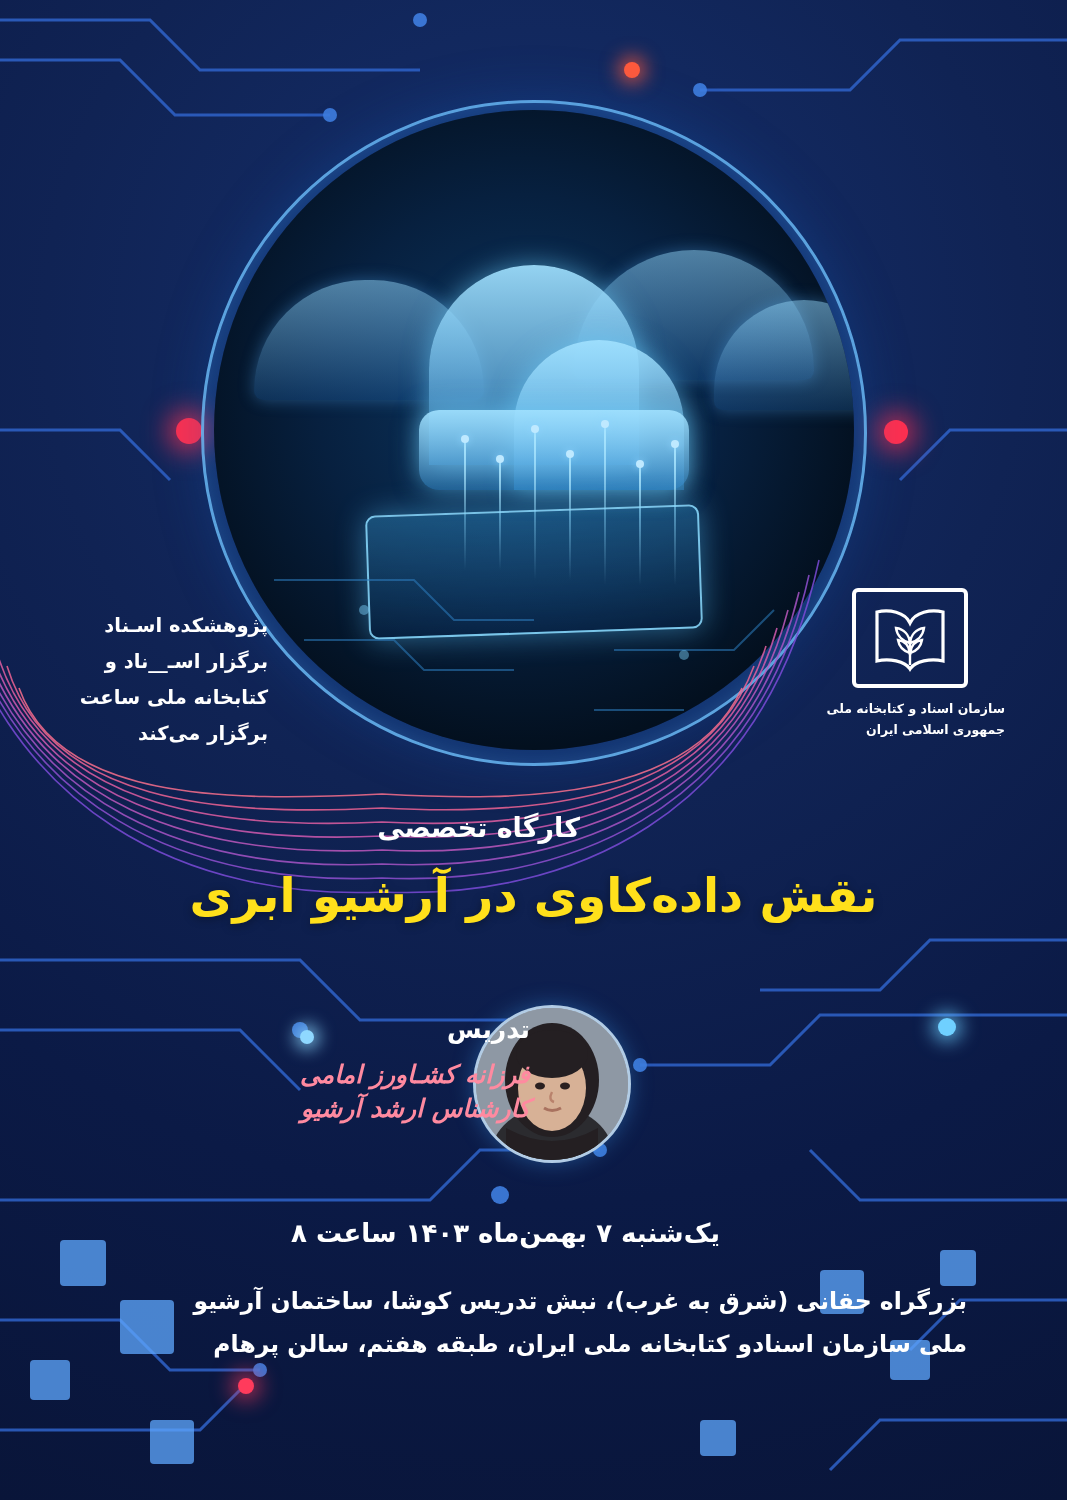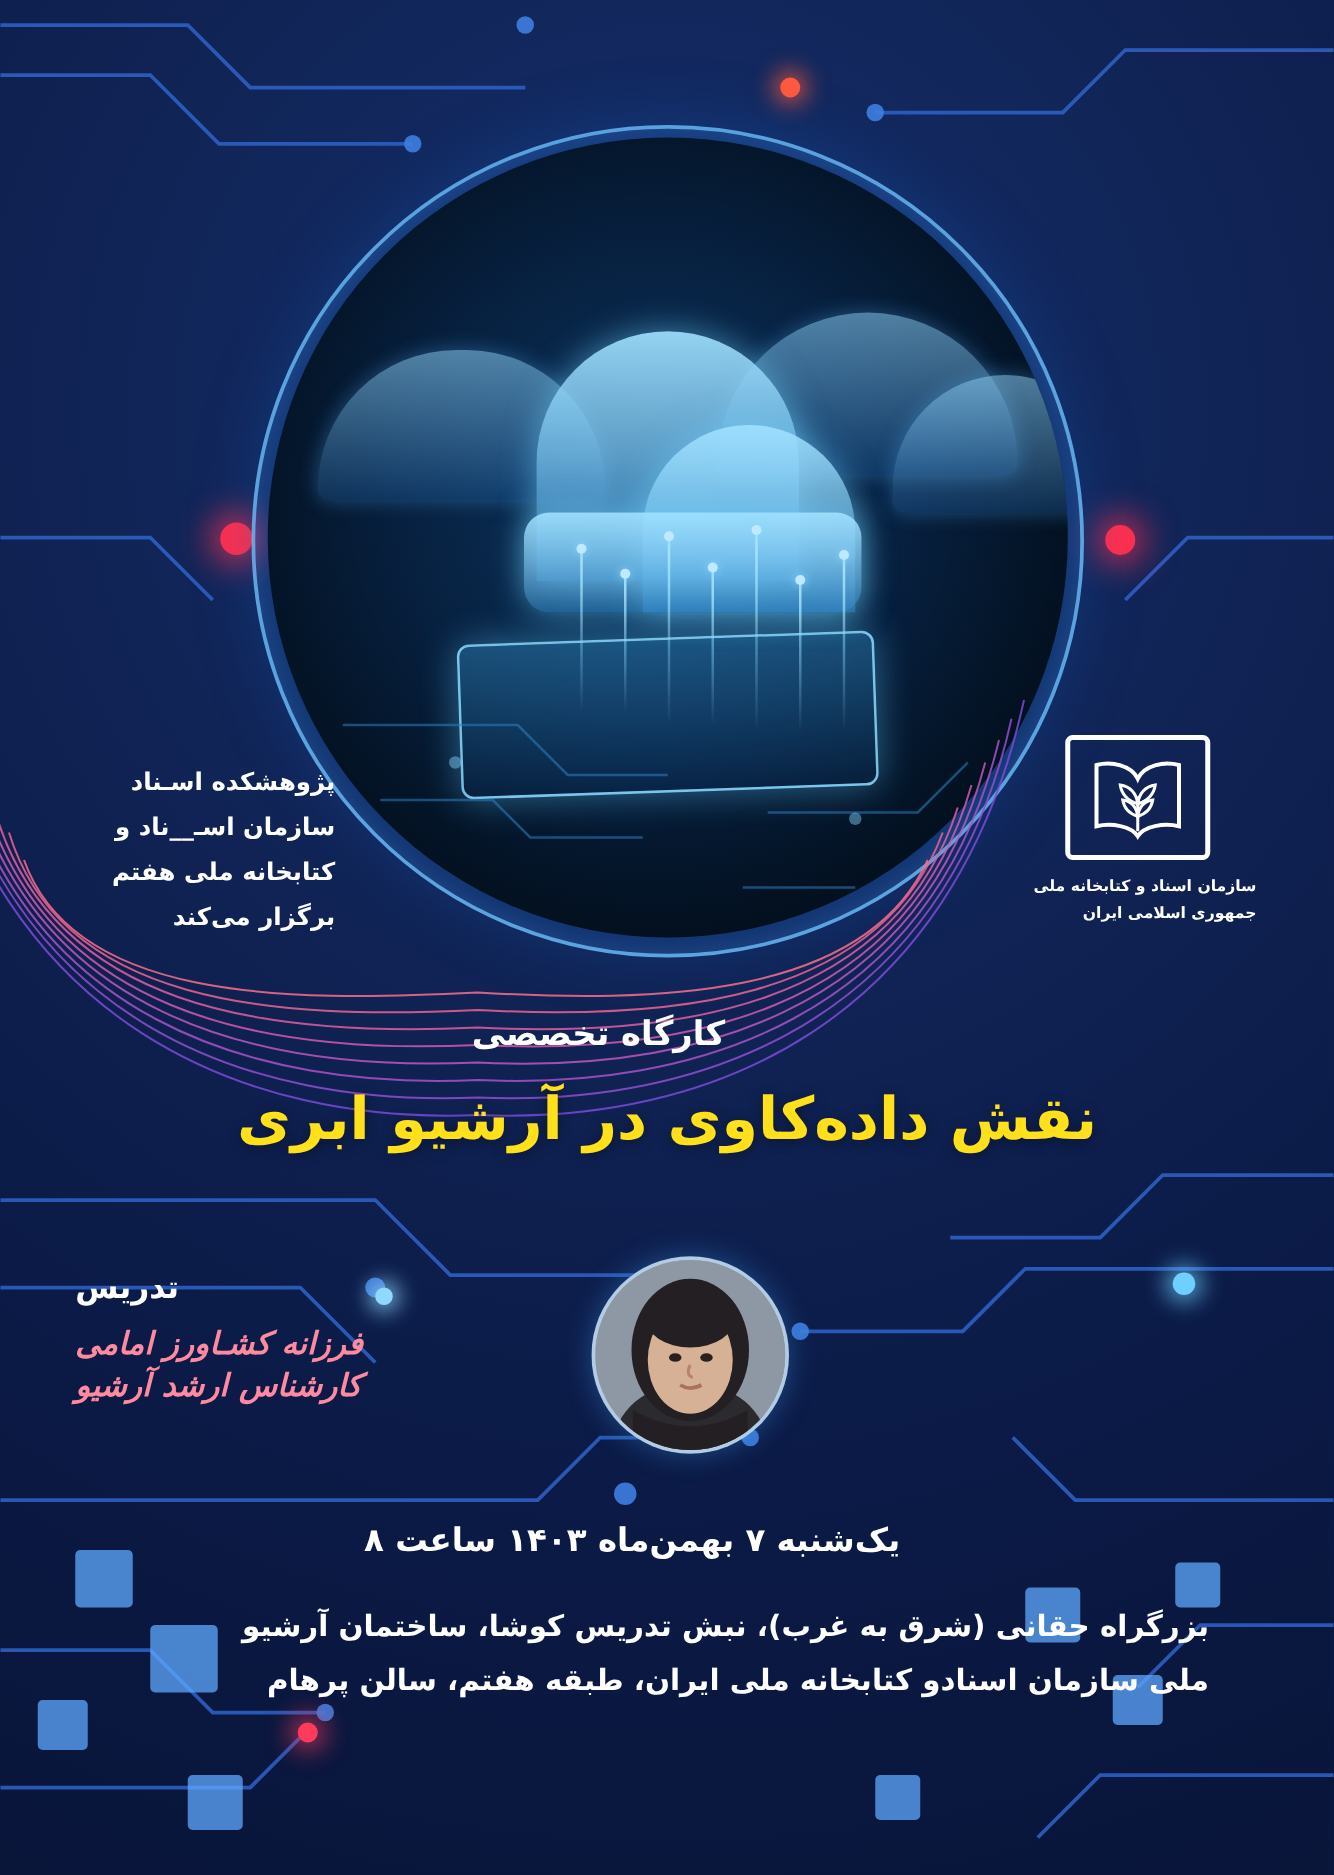--- a/index.html
+++ b/index.html
@@ -88,21 +88,21 @@
 
   
   .presenter{position:absolute;left:0;right:0;top:1005px;height:165px;}
   .photo{
     position:absolute;left:50%;top:0;margin-left:18px;transform:translateX(-50%);
     width:152px;height:152px;border-radius:50%;overflow:hidden;
     border:3px solid rgba(190,225,255,.65);
     background:#9aa6b4;
     box-shadow:0 0 22px rgba(60,150,230,.4);
   }
-  .teach-wrap{position:absolute;left:60px;top:10px;width:470px;text-align:left;direction:rtl;}
+  .teach-wrap{position:absolute;left:60px;top:10px;width:470px;text-align:right;direction:rtl;}
   .teach-wrap .lbl{color:#fff;font-size:25px;font-weight:bold;margin-bottom:14px;}
   .teach-wrap .nm{color:#ff8aa0;font-size:25px;font-weight:bold;line-height:1.35;font-style:italic;}
 
   
   .datetime{
     position:absolute;left:0;right:0;top:1218px;text-align:center;
     color:#ffffff;font-size:26px;font-weight:bold;direction:rtl;
   }
   .datetime span{display:inline-block;transform:translateX(-28px);}
   .address{
@@ -223,22 +223,22 @@
         <path d="M137 128 C184 312 364 344 535 336 C694 344 878 312 930 128" stroke="#d15ab0"></path>
         <path d="M148 146 C193 308 368 330 535 322 C688 330 868 308 919 146" stroke="#e15ea2"></path>
         <path d="M160 166 C202 304 372 316 535 308 C682 316 856 304 907 166" stroke="#ef6394"></path>
         <path d="M172 188 C212 300 378 302 535 294 C674 302 844 300 895 188" stroke="#f96f8c"></path>
       </g>
     </svg>
   </div>
 
   <div class="organizer">
     <div>پژوهشکده اسـناد</div>
-    <div>سازمان اسـ__ناد و</div>
-    <div>کتابخانه ملی هفتم</div>
+    <div>برگزار اسـ__ناد و</div>
+    <div>کتابخانه ملی ساعت</div>
     <div>برگزار می‌کند</div>
   </div>
 
   <div class="logo-wrap">
     <div class="logo-mark">
       <svg width="86" height="70" viewBox="0 0 86 70" fill="none">
         <path d="M43 20 C38 9 22 6 10 9 V58 C22 55 38 58 43 66 C48 58 64 55 76 58 V9 C64 6 48 9 43 20 Z" stroke="#ffffff" stroke-width="3.2" fill="none"></path>
         <g stroke="#ffffff" stroke-width="2.4" fill="none">
           <path d="M43 62 V34"></path>
           <path d="M43 40 C35 38 30 32 29 25 C37 26 42 32 43 40 Z"></path>

